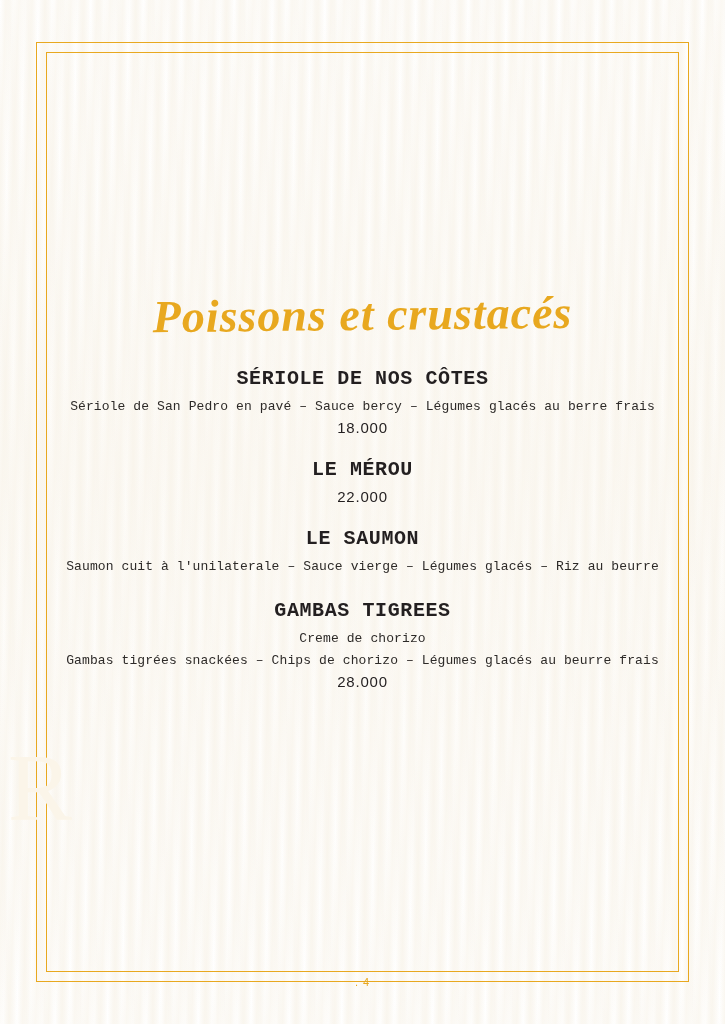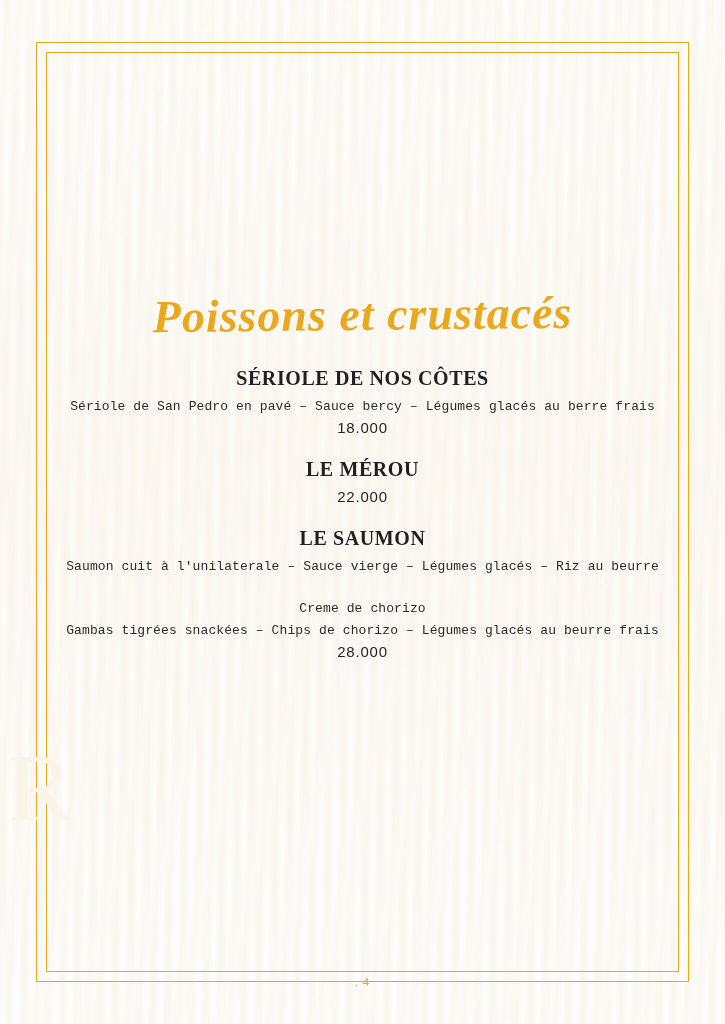--- a/index.html
+++ b/index.html
@@ -130,21 +130,21 @@
     letter-spacing: 1px;
     margin: 0 0 26px 0;
     line-height: 1.1;
     transform: rotate(-0.6deg);
   }
 
   .dish {
     margin-bottom: 22px;
   }
   .dish-name {
-    font-family: Liberation Serif, serif;
+    font-family: Liberation Mono, monospace;
     font-size: 20px;
     font-weight: 600;
     letter-spacing: 0.6px;
     color: #231f20;
     margin-bottom: 7px;
   }
   .dish-desc {
     font-family: Liberation Mono, monospace;
     font-size: 13px;
     color: #2d2a28;
@@ -197,20 +197,21 @@
       <div class="dish-name">LE MÉROU</div>
       <div class="dish-price">22.000</div>
     </div>
 
     <div class="dish">
       <div class="dish-name">LE SAUMON</div>
       <div class="dish-desc">Saumon cuit à l'unilaterale – Sauce vierge – Légumes glacés – Riz au beurre</div>
     </div>
 
     <div class="dish">
+      <div class="dish-name">GAMBAS TIGREES</div>
       <div class="dish-desc">Creme de chorizo</div>
       <div class="dish-desc">Gambas tigrées snackées – Chips de chorizo – Légumes glacés au beurre frais</div>
       <div class="dish-price">28.000</div>
     </div>
 
   </div>
 
   <div class="page-number">. 4</div>
 
 </div>

